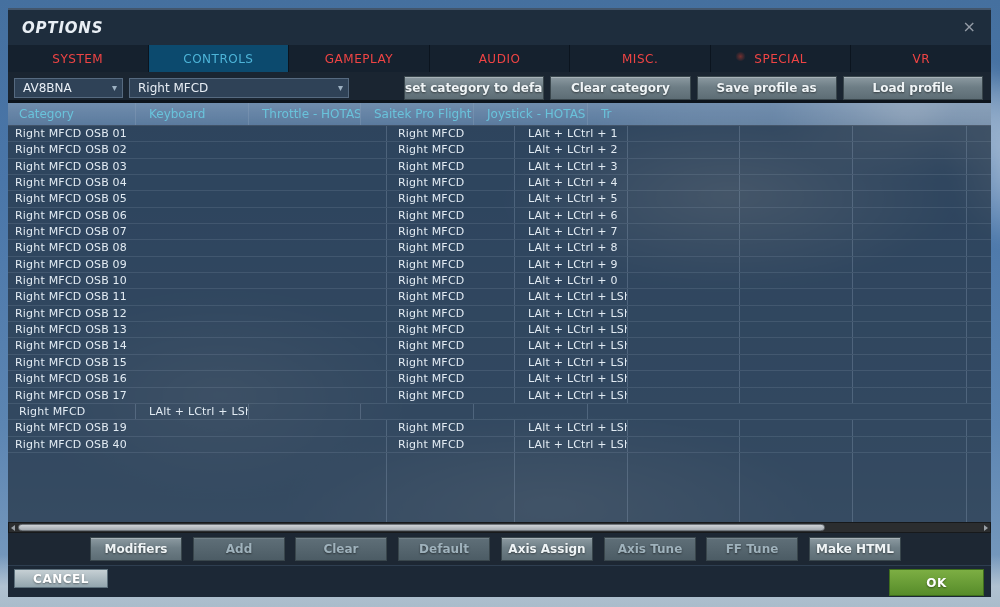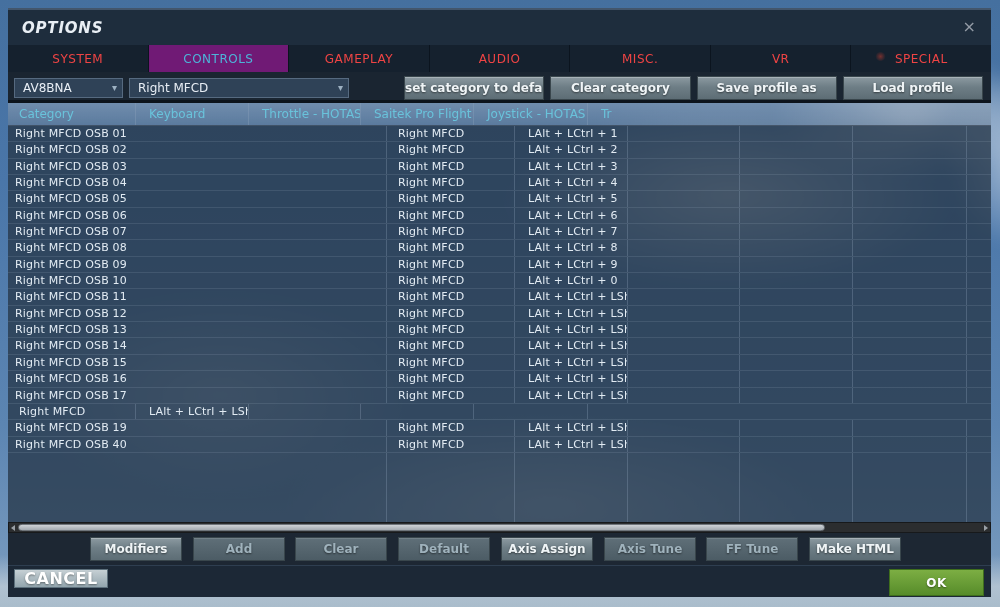--- a/index.html
+++ b/index.html
@@ -22,21 +22,21 @@
   
   .dialog { position:absolute; left:8px; top:8px; width:983px; height:589px; }
 
   .titlebar { position:absolute; left:0; top:0; right:0; height:37px; background:#1e2d3d; border-top:2px solid #43566c; }
   .title { position:absolute; left:14px; top:9px; font-size:15px; font-weight:bold; font-style:italic; letter-spacing:.8px; color:#e9eff5; }
   .close { position:absolute; right:15px; top:8px; font-size:16px; color:#939ba6; cursor:pointer; line-height:18px; }
 
   .tabbar { position:absolute; top:37px; left:0; right:0; height:27px; display:flex; background:#0e1824; }
   .tab { flex:1; position:relative; display:flex; align-items:center; justify-content:center; font-size:12px; letter-spacing:.5px; color:#ef4444; background:#15212e; cursor:pointer; }
   .tab + .tab { border-left:1px solid #0b141e; }
-  .tab.active { background:#701a75; color:#4db4d8; }
+  .tab.active { background:#0c4a6e; color:#4db4d8; }
   .tab .dot { display:none; }
   .tab.has-dot .dot { display:block; position:absolute; left:calc(50% - 46px); top:7px; width:11px; height:9px; border-radius:50%;
     background:radial-gradient(circle,rgba(195,60,48,.55),rgba(195,60,48,0) 72%); }
 
   .toolbar { position:absolute; top:64px; left:0; right:0; height:31px; background:#1a2531; border-bottom:3px solid #0d141c; }
   .dropdown { position:absolute; top:6px; height:20px; background:#2f4257; border:1px solid #57償a80; border:1px solid #566a80; color:#e8eef5; font-size:12px; line-height:18px; padding:0 18px 0 8px; white-space:nowrap; overflow:hidden; cursor:pointer; }
   .dd-aircraft { left:6px; width:109px; }
   .dd-category { left:121px; width:220px; }
   .dd-arrow { position:absolute; right:5px; top:0; color:#9db1c2; font-size:10px; line-height:18px; }
   .tb-btns { position:absolute; left:396px; right:8px; top:4px; height:24px; display:flex; gap:6px; }
@@ -78,21 +78,21 @@
   .btnstrip { position:absolute; top:525px; left:0; right:0; height:32px; background:#1d2733; }
   .btnstrip .btn { position:absolute; top:4px; width:92px; height:24px; }
   .btnstrip .btn:nth-child(1){left:82px;}  .btnstrip .btn:nth-child(2){left:185px;}
   .btnstrip .btn:nth-child(3){left:287px;} .btnstrip .btn:nth-child(4){left:390px;}
   .btnstrip .btn:nth-child(5){left:493px;} .btnstrip .btn:nth-child(6){left:596px;}
   .btnstrip .btn:nth-child(7){left:698px;} .btnstrip .btn:nth-child(8){left:801px;}
 
   .footer { position:absolute; top:557px; left:0; right:0; height:32px; background:#1c2836; border-top:1px solid #2e3e50; }
   .cancel { position:absolute; left:6px; top:3px; width:94px; height:19px;
     background:linear-gradient(180deg,#c6d0d4,#93a5ae); border:1px solid #5d707c;
-    color:#fff; font-weight:bold; font-size:16px; letter-spacing:.5px;
+    color:#fff; font-weight:bold; font-size:12px; letter-spacing:.5px;
     display:flex; align-items:center; justify-content:center; text-shadow:0 1px 2px rgba(0,0,0,.4); cursor:pointer; }
   .ok { position:absolute; right:7px; top:3px; width:95px; height:27px;
     background:linear-gradient(180deg,#7cae43,#578c2a); border:1px solid #3f6e1d;
     color:#fff; font-weight:bold; font-size:12px; letter-spacing:.5px;
     display:flex; align-items:center; justify-content:center; text-shadow:0 1px 2px rgba(0,0,0,.45); cursor:pointer; }
 </style>
 </head>
 <body>
 
 <div class="sky">
@@ -125,27 +125,27 @@
       <span class="tab-label">GAMEPLAY</span>
     </div>
       <div class="tab">
 
       <span class="tab-label">AUDIO</span>
     </div>
       <div class="tab">
 
       <span class="tab-label">MISC.</span>
     </div>
-      <div class="tab">
-
-      <span class="tab-label">VR</span>
-    </div>
       <div class="tab has-dot">
       <span class="dot"></span>
       <span class="tab-label">SPECIAL</span>
+    </div>
+      <div class="tab">
+
+      <span class="tab-label">VR</span>
     </div>
   </div>
 
   <div class="toolbar">
     <div class="dropdown dd-aircraft">
       <span>AV8BNA</span>
       <span class="dd-arrow">▾</span>
     </div>
     <div class="dropdown dd-category">
       <span>Right MFCD</span>

